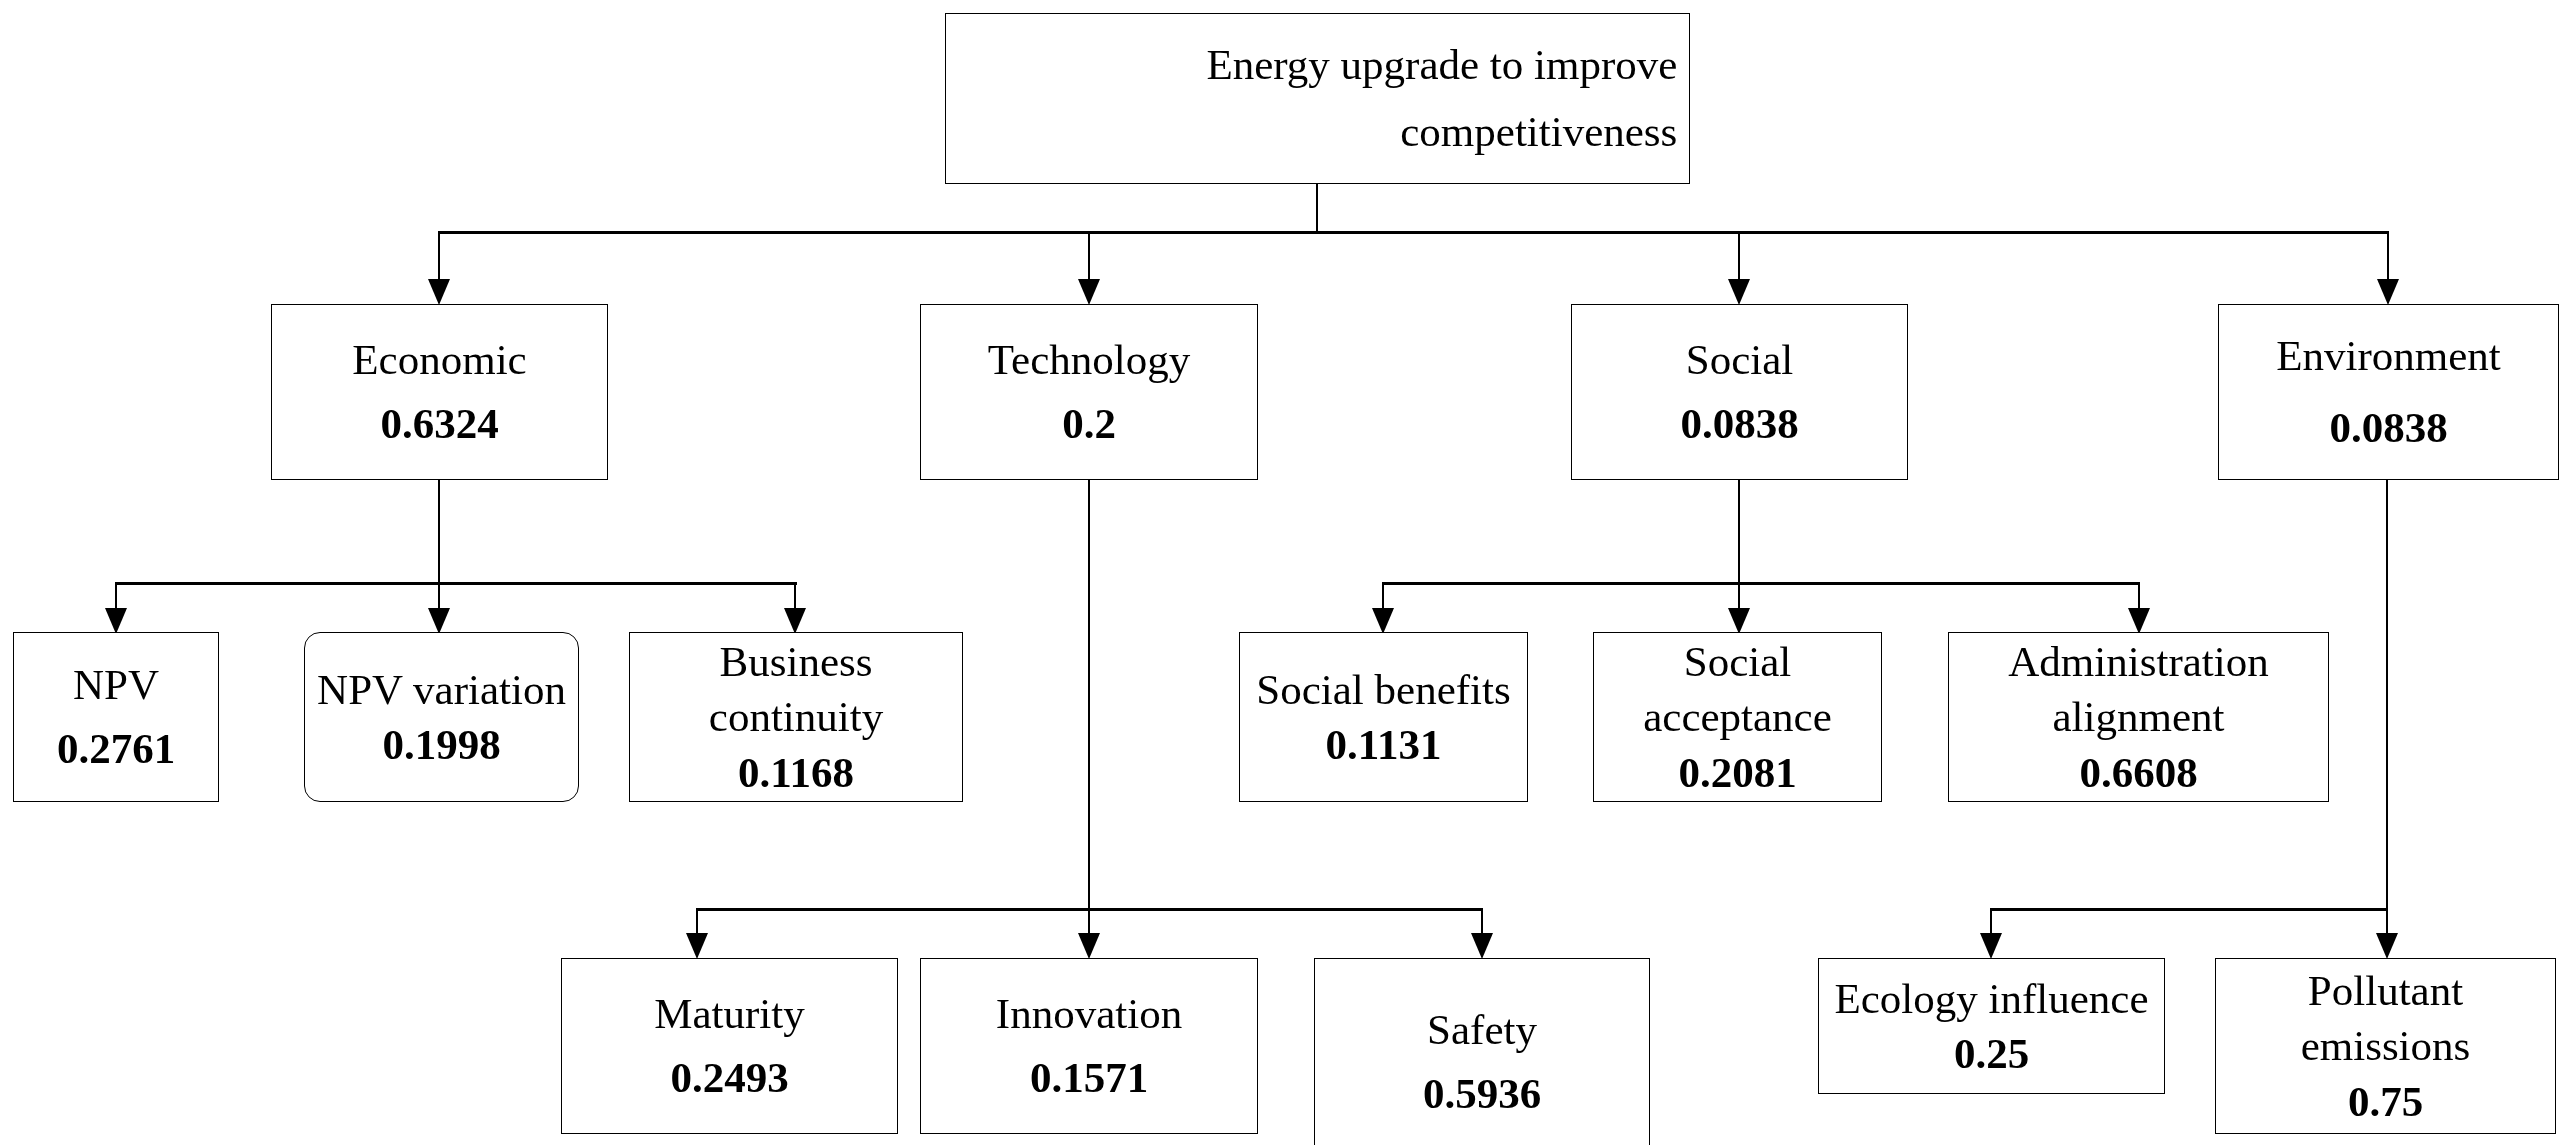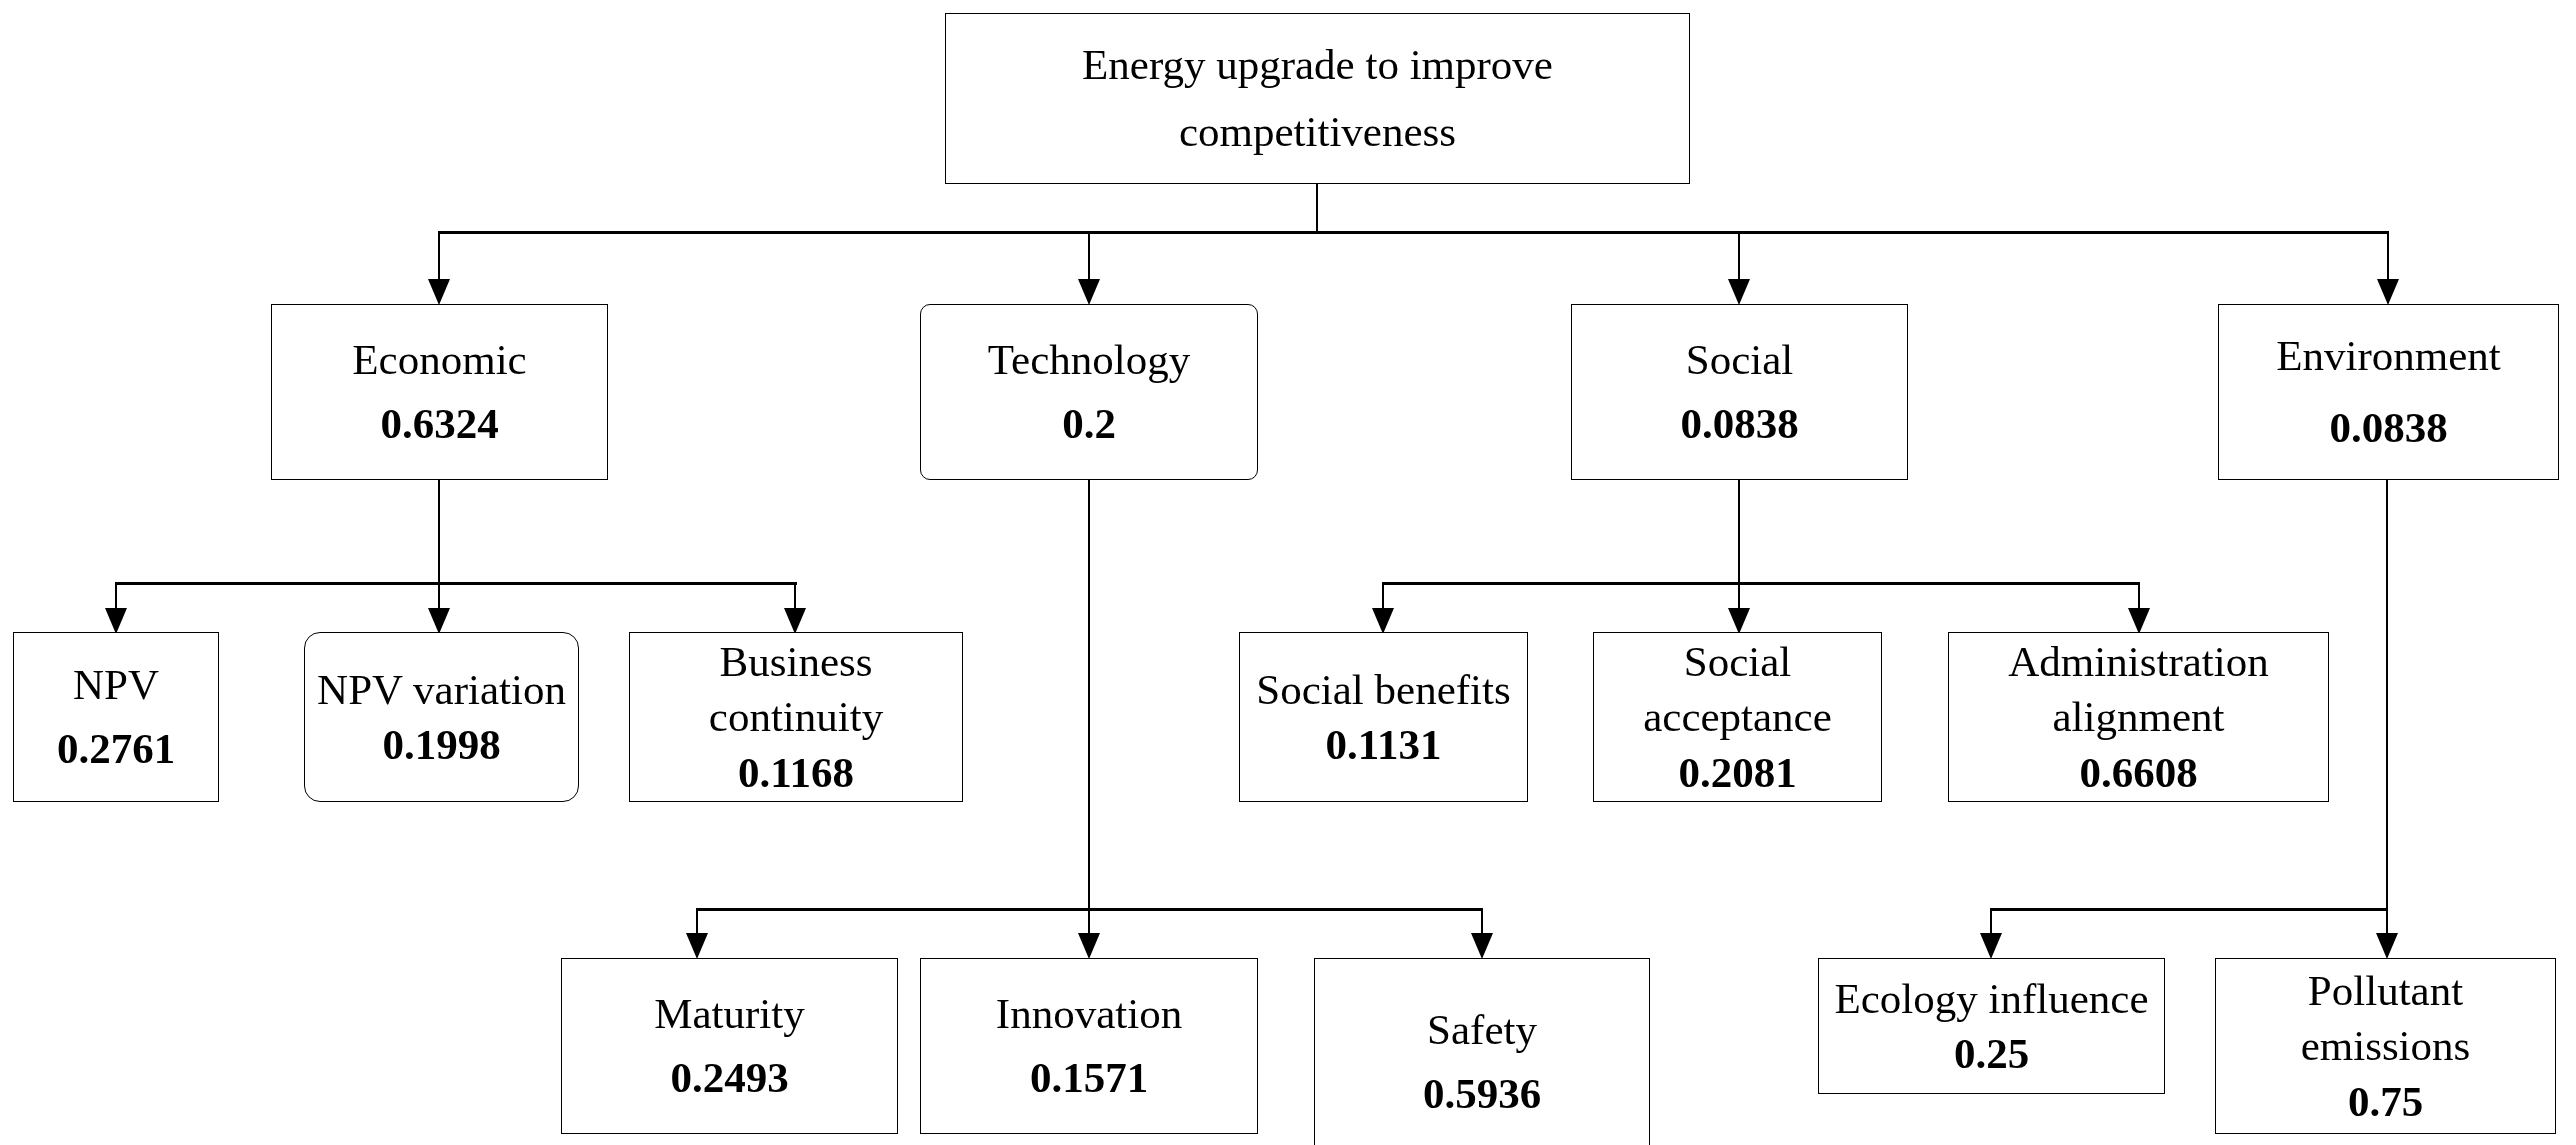--- a/index.html
+++ b/index.html
@@ -26,21 +26,21 @@
     align-items: center;
     justify-content: center;
     text-align: center;
     font-size: 43px;
     padding: 0 11.7px;
   }
   .node .label { display: block; }
   .node .value { display: block; font-weight: 700; }
   .lh2 { line-height: 1.5; }
   .lh3 { line-height: 1.28; }
-  .root-node { line-height: 1.55; }
+  .root-node { line-height: 1.55; text-align: right; }
   .vl {
     position: absolute;
     width: 2.3px;
     background: #000000;
   }
   .hl {
     position: absolute;
     height: 2.9px;
     background: #000000;
   }
@@ -116,21 +116,21 @@
 
   <div class="node root-node" style="left:945px; top:13px; width:745px; height:171px;">
     <span class="label">Energy upgrade to improve competitiveness</span>
   </div>
 
   <div class="node lh2" style="left:271px; top:304px; width:337px; height:176px;">
     <span class="label">Economic</span>
     <span class="value">0.6324</span>
   </div>
 
-  <div class="node lh2" style="left:920px; top:304px; width:338px; height:176px;border-radius:10px;">
+  <div class="node lh2" style="left:920px; top:304px; width:338px; height:176px;">
     <span class="label">Technology</span>
     <span class="value">0.2</span>
   </div>
 
   <div class="node lh2" style="left:1571px; top:304px; width:337px; height:176px;">
     <span class="label">Social</span>
     <span class="value">0.0838</span>
   </div>
 
   <div class="node lh2" style="left:2218px; top:304px; width:341px; height:176px;gap:8px;">

